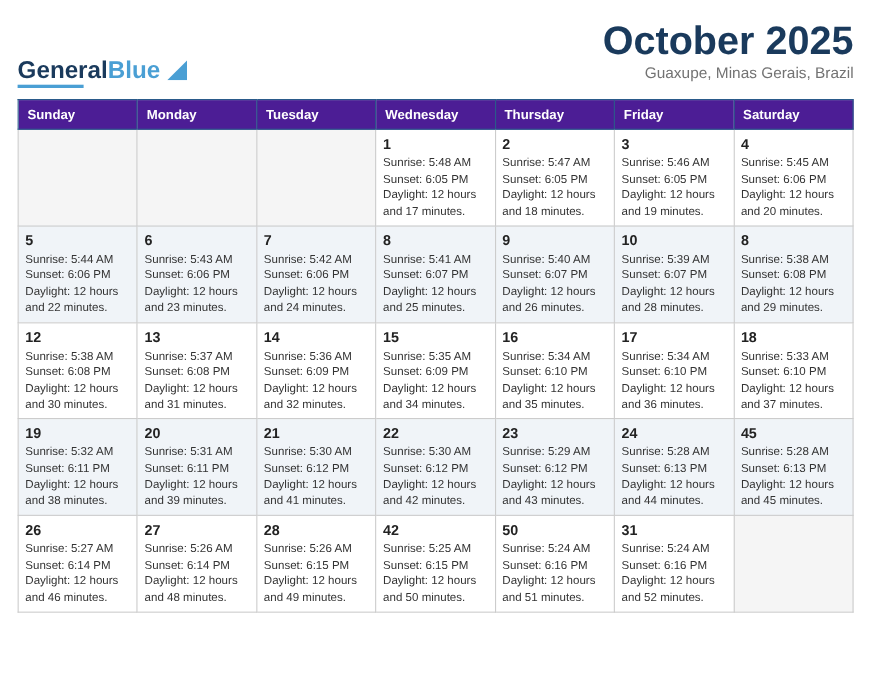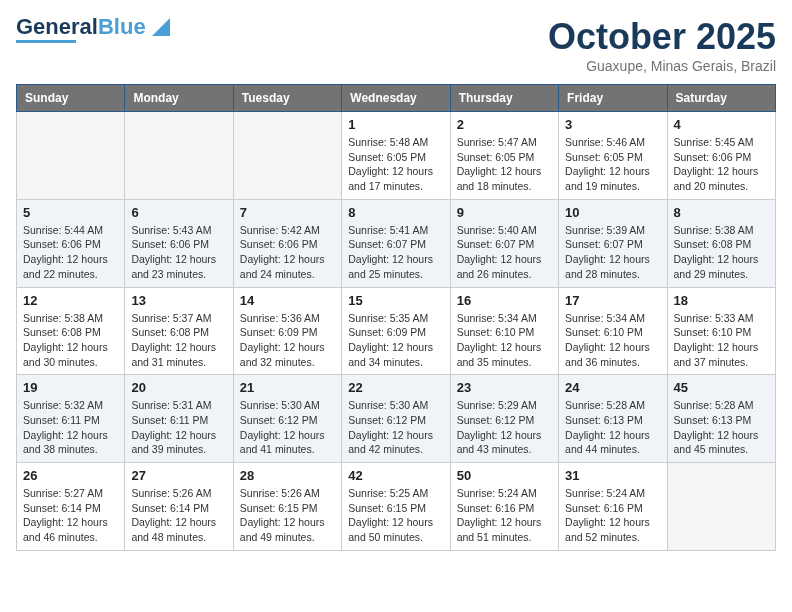--- a/index.html
+++ b/index.html
@@ -47,21 +47,21 @@
     .subtitle {
       font-size: 14px;
       color: #737373;
     }
     .calendar {
       width: 100%;
       border-collapse: collapse;
       font-size: 11px;
     }
     .calendar th {
-      background: #737373;
+      background: #4c1d95;
       color: #fff;
       text-align: left;
       padding: 6px 8px;
       font-size: 12px;
       font-weight: bold;
       border: 1px solid #2a5a8a;
     }
     .calendar td {
       vertical-align: top;
       padding: 5px 6px;
@@ -87,21 +87,21 @@
     }
     .row-shade td {
       background: #f0f4f8;
     }
   </style>
 </head>
 <body>
 
 <div class="header">
   <div class="logo">
-    <div style="display:flex; align-items:center; gap:2px;">
+    <div style="display:flex; align-items:center; gap:2px;margin-top:37px;">
       <span class="logo-text">General<span>Blue</span></span>
       <svg width="20" height="22" viewBox="0 0 20 22" style="margin-left:2px; margin-top:-4px;">
         <polygon points="2,22 20,22 20,4" fill="#4a9fd4"></polygon>
       </svg>
     </div>
     <div class="logo-underline"></div>
   </div>
   <div class="title-block">
     <div class="month-title">October 2025</div>
     <div class="subtitle">Guaxupe, Minas Gerais, Brazil</div>

